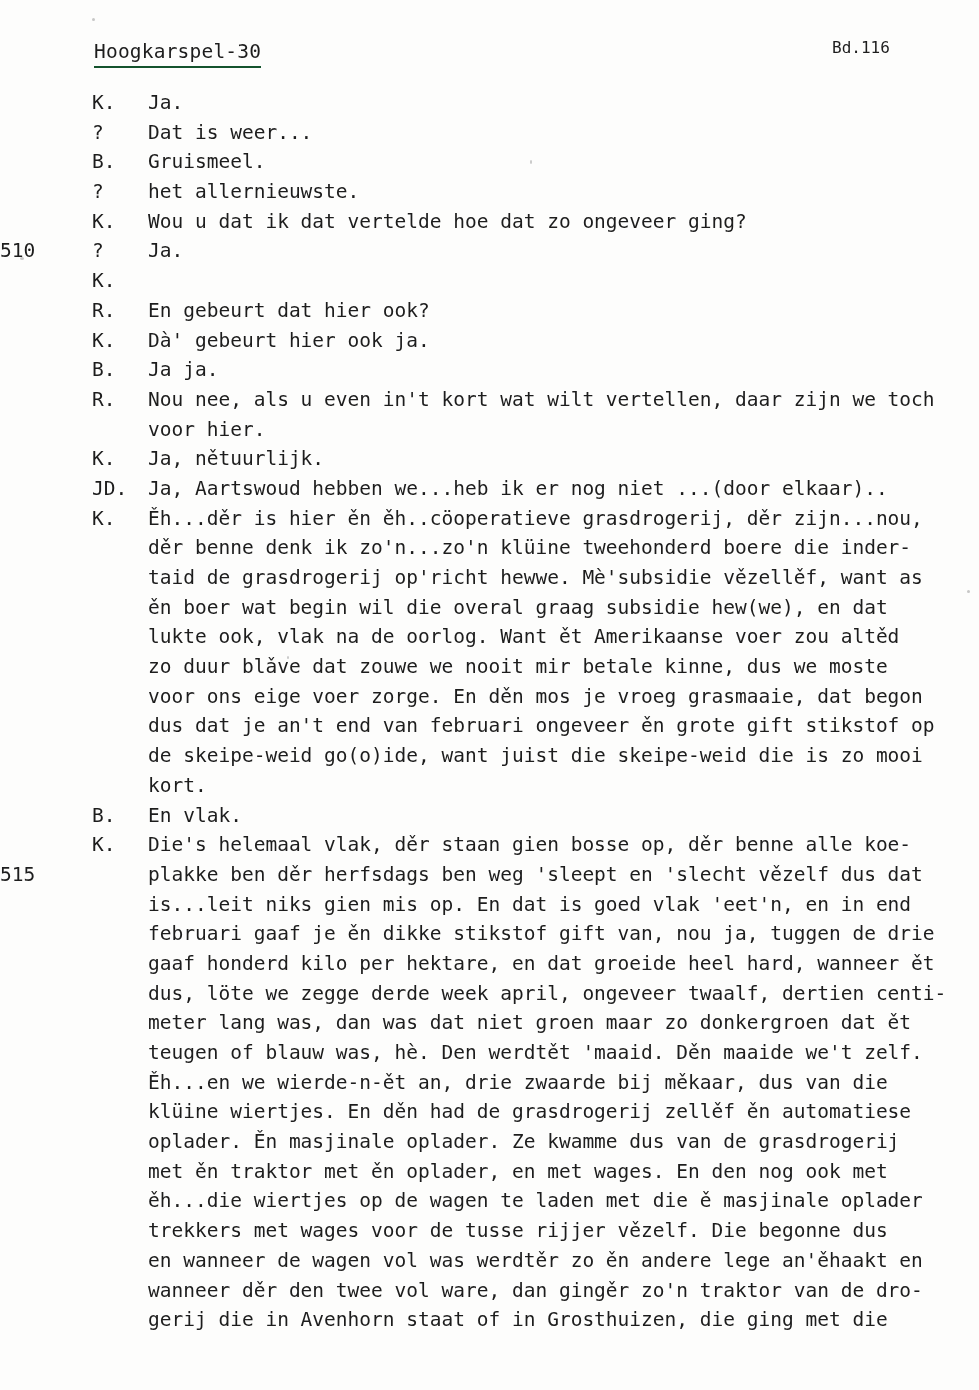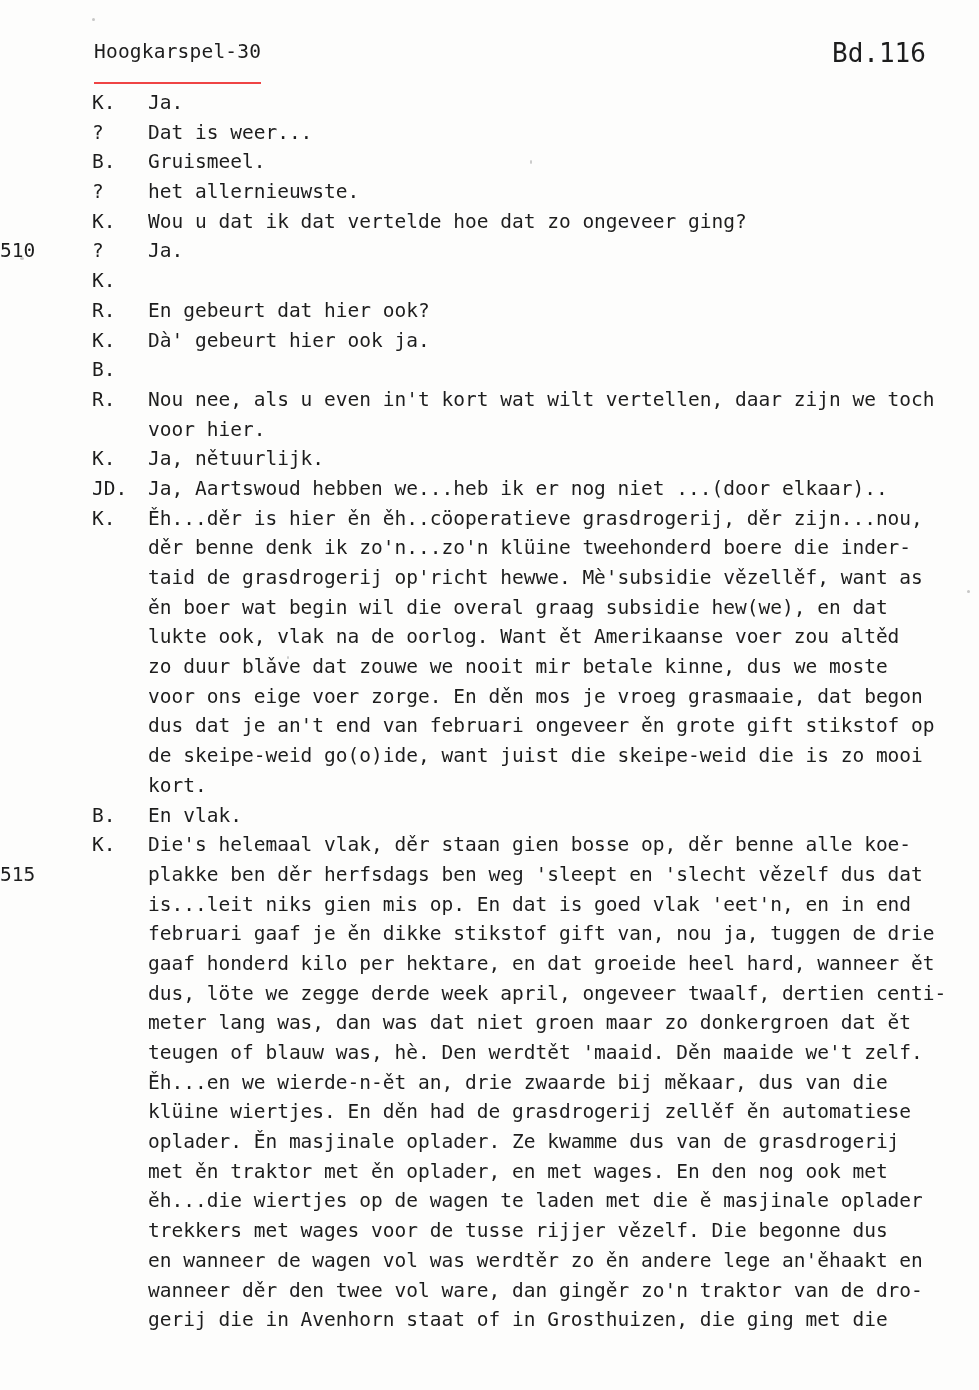--- a/index.html
+++ b/index.html
@@ -15,29 +15,29 @@
     overflow: hidden;
     font-family: "DejaVu Sans Mono", "Liberation Mono", monospace;
     color: #1d1d1d;
   }
   .header-left {
     position: absolute;
     left: 94px;
     top: 40px;
     font-size: 19.5px;
     letter-spacing: 0.2px;
-    border-bottom: 2px solid #ef4444;
-    padding-bottom: 19px;
+    border-bottom: 2px solid #14532d;
+    padding-bottom: 3px;
     white-space: pre;
   }
   .header-right {
     position: absolute;
     left: 832px;
     top: 38px;
-    font-size: 26px;
+    font-size: 16px;
     white-space: pre;
   }
   .transcript {
     position: absolute;
     left: 0;
     top: 88px;
     width: 979px;
   }
   .line-row {
     display: flex;
@@ -141,20 +141,21 @@
 
   <div class="line-row">
     <span class="cell-margin"></span>
     <span class="cell-speaker">K.</span>
     <span class="cell-text">Dà' gebeurt hier ook ja.</span>
   </div>
 
   <div class="line-row">
     <span class="cell-margin"></span>
     <span class="cell-speaker">B.</span>
+    <span class="cell-text">Ja ja.</span>
   </div>
 
   <div class="line-row">
     <span class="cell-margin"></span>
     <span class="cell-speaker">R.</span>
     <span class="cell-text">Nou nee, als u even in't kort wat wilt vertellen, daar zijn we toch</span>
   </div>
 
   <div class="line-row">
     <span class="cell-margin"></span>

